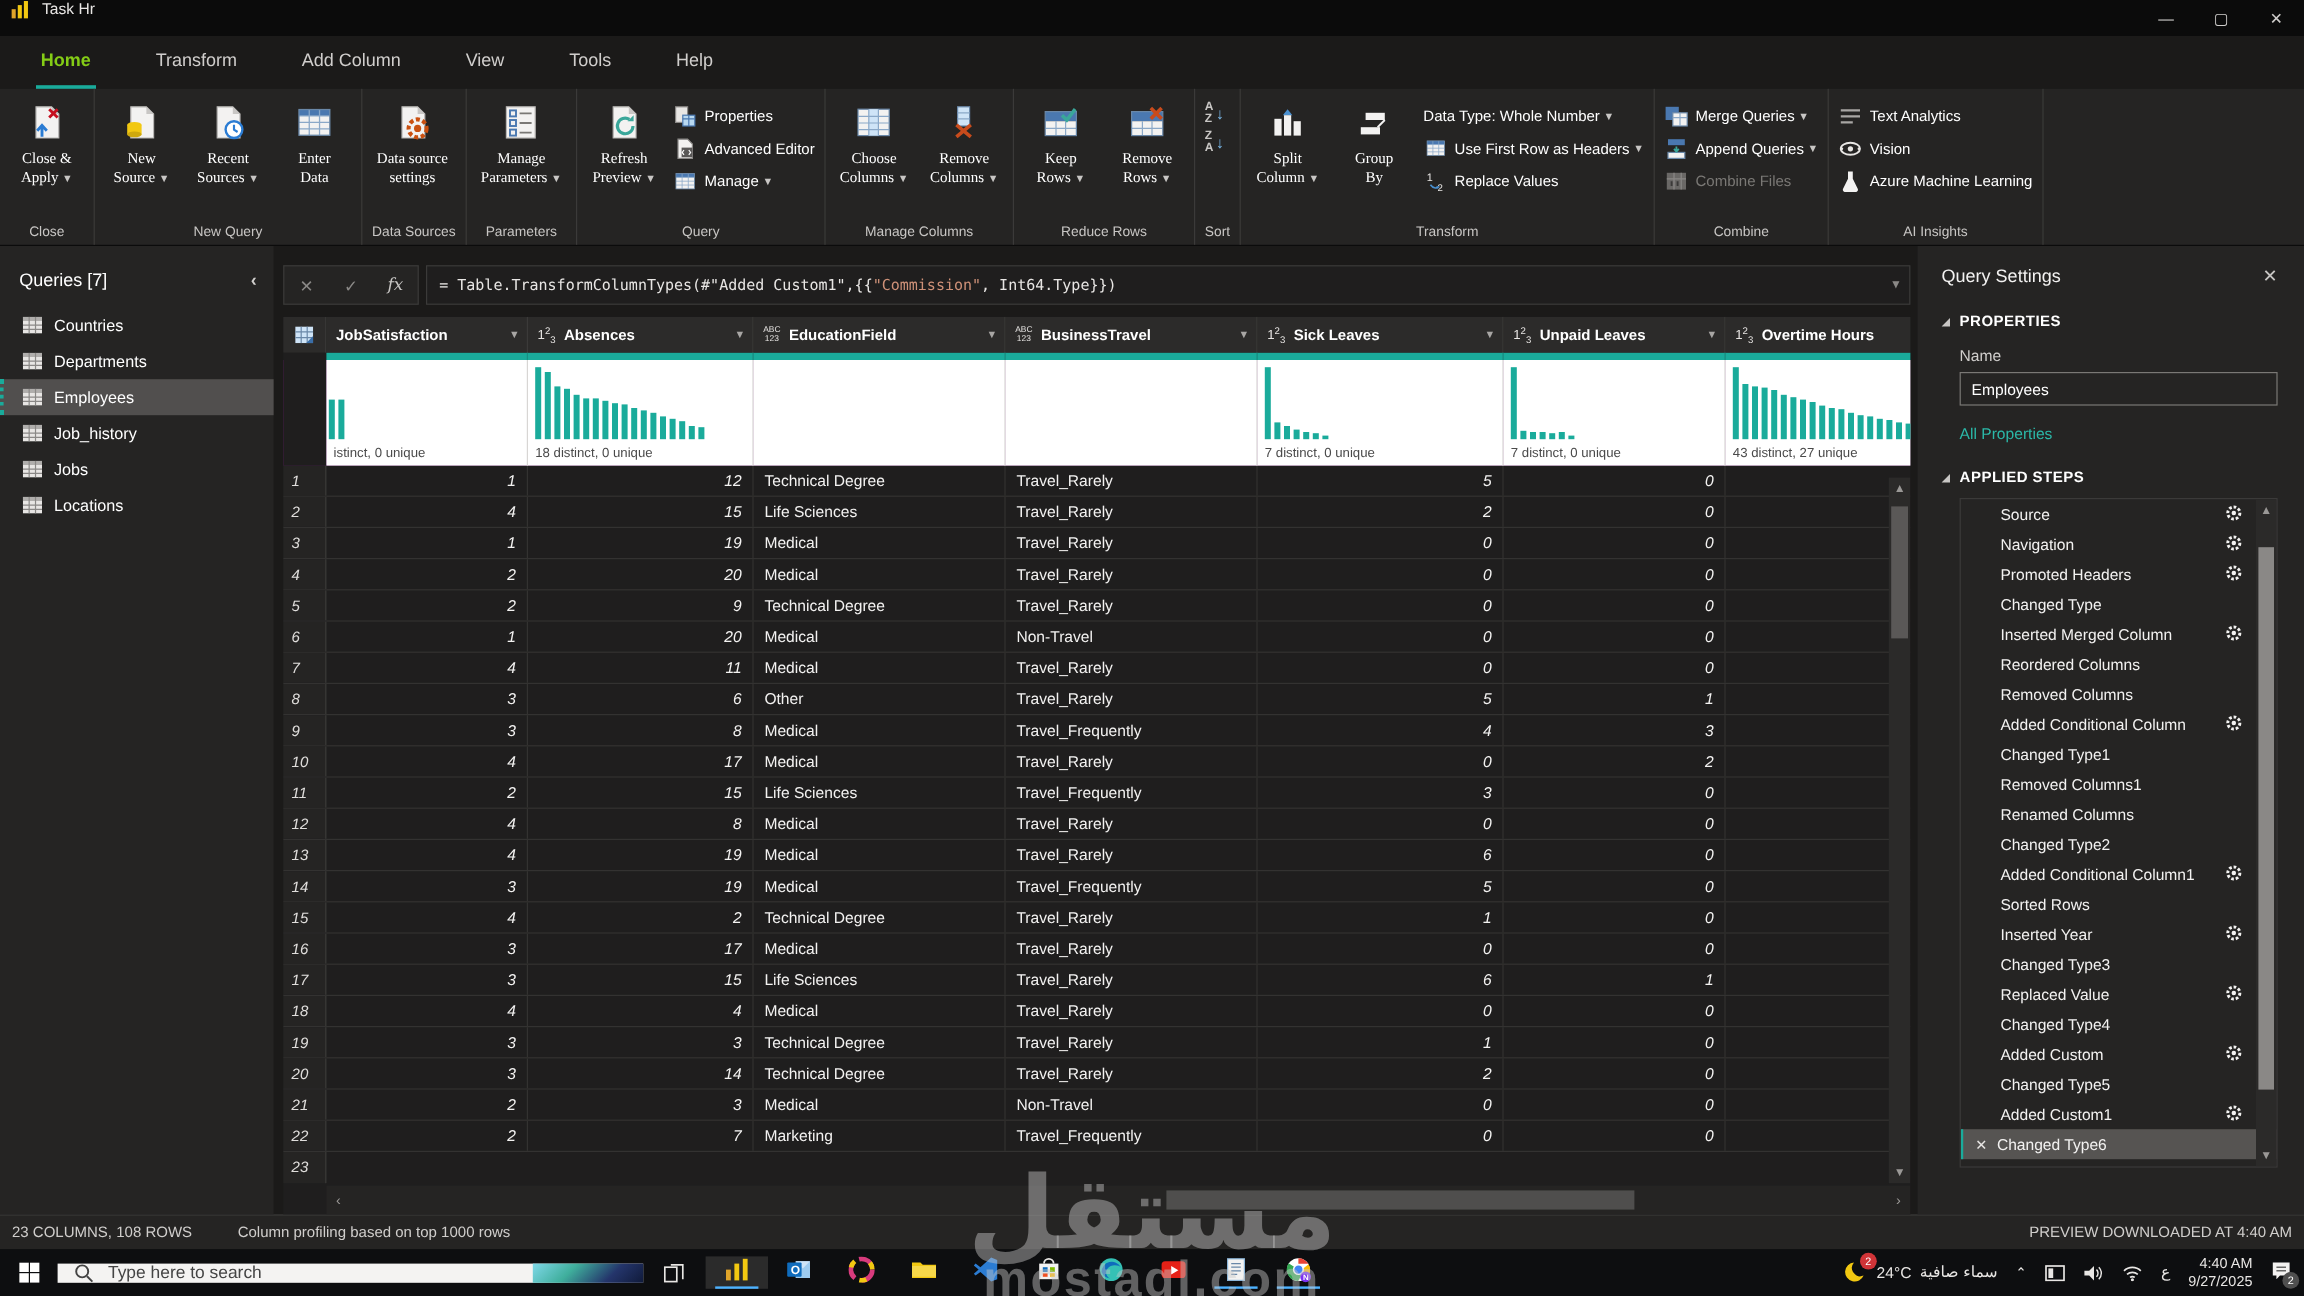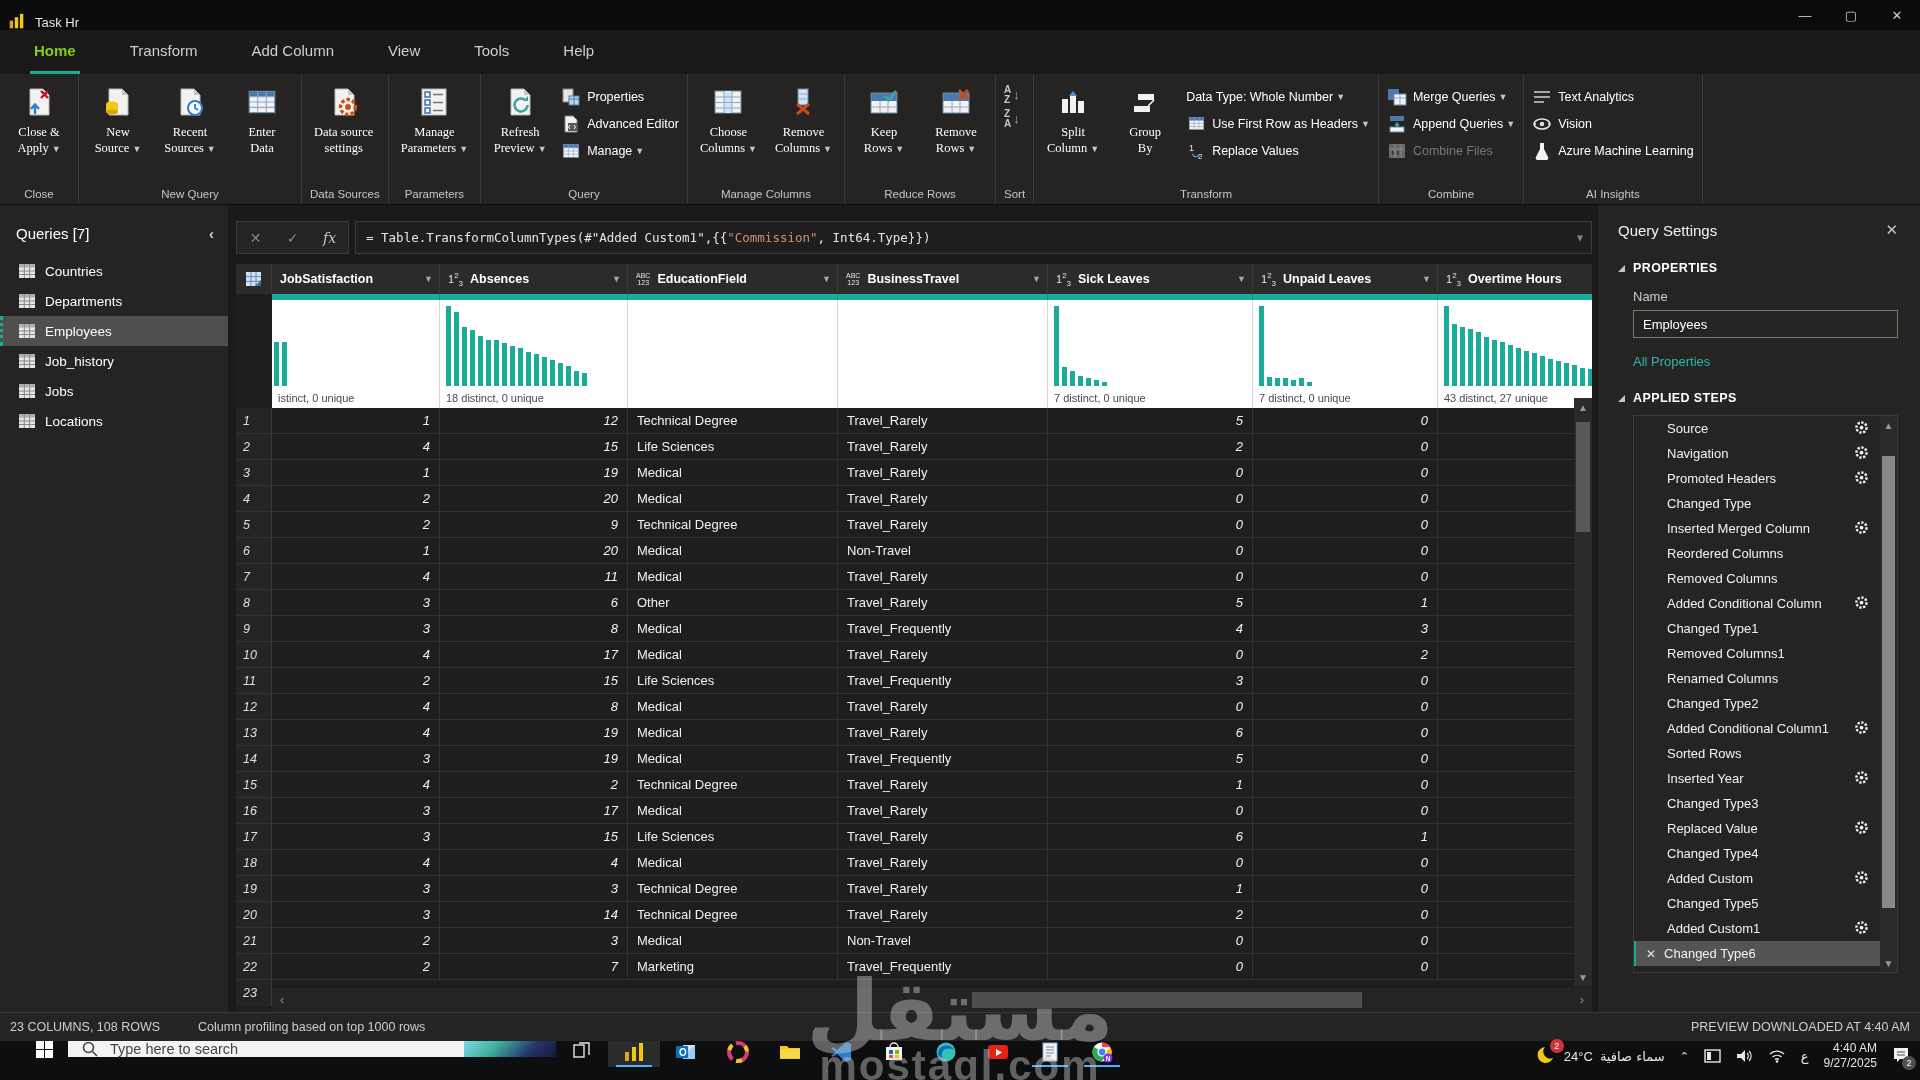--- a/index.html
+++ b/index.html
@@ -1,21 +1,21 @@
 <!DOCTYPE html>
 <html><head>
 <meta charset="utf-8">
 <style>
   * { margin:0; padding:0; box-sizing:border-box; }
   html,body { width:1920px; height:1080px; overflow:hidden; background:#1b1a19;
     font-family:"Liberation Sans", sans-serif; color:#fff; }
   .arabic { font-family:"DejaVu Sans", sans-serif; }
 
   
-  .titlebar{height:30px;background:#0b0b0b;display:flex;align-items:flex-end;}
+  .titlebar{height:30px;background:#0b0b0b;display:flex;align-items:flex-start;}
   .pbi-logo{width:17px;height:17px;margin:0 10px 0 8px;}
   .title-text{font-size:13px;color:#e8e6e4;}
   .win-controls{margin-left:auto;display:flex;height:100%;}
   .win-btn{width:46px;height:100%;display:flex;align-items:center;justify-content:center;
     color:#cfcdcb;font-size:13px;}
 
   
   .menubar{height:44px;background:#1b1a19;display:flex;align-items:flex-end;padding-left:30px;gap:46px;}
   .mtab{font-size:15px;color:#d0cecc;padding:0 4px 12px 4px;border-bottom:3px solid transparent;}
   .mtab.active{color:#84cc16;font-weight:bold;border-bottom-color:#1AAB9B;}
@@ -68,21 +68,21 @@
     padding:0 6px 0 8px;font-size:12.5px;font-weight:bold;color:#fff;flex:0 0 auto;overflow:hidden;white-space:nowrap;}
   .hcell .filter{margin-left:auto;color:#a8a6a4;font-size:9px;}
   .t123{font-weight:normal;font-size:11px;color:#e8e6e4;margin-right:7px;letter-spacing:0;}
   .t123 sup,.t123 sub{font-size:8px;}
   .tabc{font-weight:normal;font-size:7px;line-height:7px;color:#e8e6e4;margin-right:7px;display:inline-block;text-align:center;}
   .gutter{width:36px;flex:0 0 36px;background:#2c2b2a;border-right:1px solid #3b3a39;
     display:flex;align-items:center;justify-content:center;}
   .qualrow{display:flex;height:6px;background:#1f1e1e;}
   .qualrow .qseg{background:#1AAB9B;border-right:1px solid #17located;border-right:1px solid #188f84;flex:0 0 auto;height:100%;}
   .qualrow .qgut{background:#1f1e1e;flex:0 0 36px;}
-  .profrow{display:flex;height:108px;background:#701a75;}
+  .profrow{display:flex;height:88px;background:#701a75;}
   .pcell{background:#ffffff;border-right:1px solid #d8d6d4;flex:0 0 auto;position:relative;overflow:hidden;}
   .pgut{background:#1f1e1e;flex:0 0 36px;}
   .bars{position:absolute;left:6px;right:2px;top:6px;bottom:22px;display:flex;align-items:flex-end;gap:3px;}
   .bars.cut{left:2px;}
   .bar{width:5px;background:#1AAB9B;flex:0 0 auto;}
   .plabel{position:absolute;left:6px;bottom:4px;font-size:11px;color:#4a4a4a;white-space:nowrap;}
   .drow{display:flex;height:26px;border-bottom:1px solid #333231;}
   .dgut{flex:0 0 36px;background:#252423;border-right:1px solid #3b3a39;color:#e0dedc;
     font-size:12.5px;font-style:italic;display:flex;align-items:center;padding-left:7px;}
   .dcell{border-right:1px solid #333231;flex:0 0 auto;display:flex;align-items:center;
@@ -118,21 +118,21 @@
   .stthumb{position:absolute;left:2px;right:2px;top:40px;bottom:64px;background:#8a8886;}
 
   
   .statusbar{height:29px;background:#252423;border-top:1px solid #3b3a39;display:flex;align-items:center;
     font-size:12.5px;color:#d0cecc;}
   .st-left{margin-left:10px;}
   .st-center{margin-left:38px;}
   .st-right{margin-left:auto;margin-right:10px;}
 
   
-  .taskbar{height:39px;background:#0d0e10;display:flex;align-items:flex-start;position:relative;padding-left:20px;}
+  .taskbar{height:39px;background:#0d0e10;display:flex;align-items:center;position:relative;}
   .tb-start{width:48px;display:flex;align-items:center;justify-content:center;}
   .tb-search{width:488px;background:#f4f3f2;display:flex;align-items:center;color:#3b3b3b;position:relative;}
   .tb-search .mag{margin:0 12px 0 14px;}
   .tb-search .ph{font-size:14.5px;color:#444;}
   .tb-search .simg{position:absolute;right:0;top:0;bottom:0;width:92px;
     background:linear-gradient(135deg,#7fd8e8 0%,#3fae9c 35%,#24356b 70%,#101a3a 100%);}
   .tb-icon{width:52px;display:flex;align-items:center;justify-content:center;position:relative;}
   .tb-icon.active{background:#2b2b2b;}
   .tb-underline{position:absolute;left:8px;right:8px;bottom:0;height:2px;background:#4DB2FF;}
   .tray{margin-left:auto;display:flex;align-items:center;gap:15px;padding-right:10px;font-size:13px;color:#e8e6e4;}

